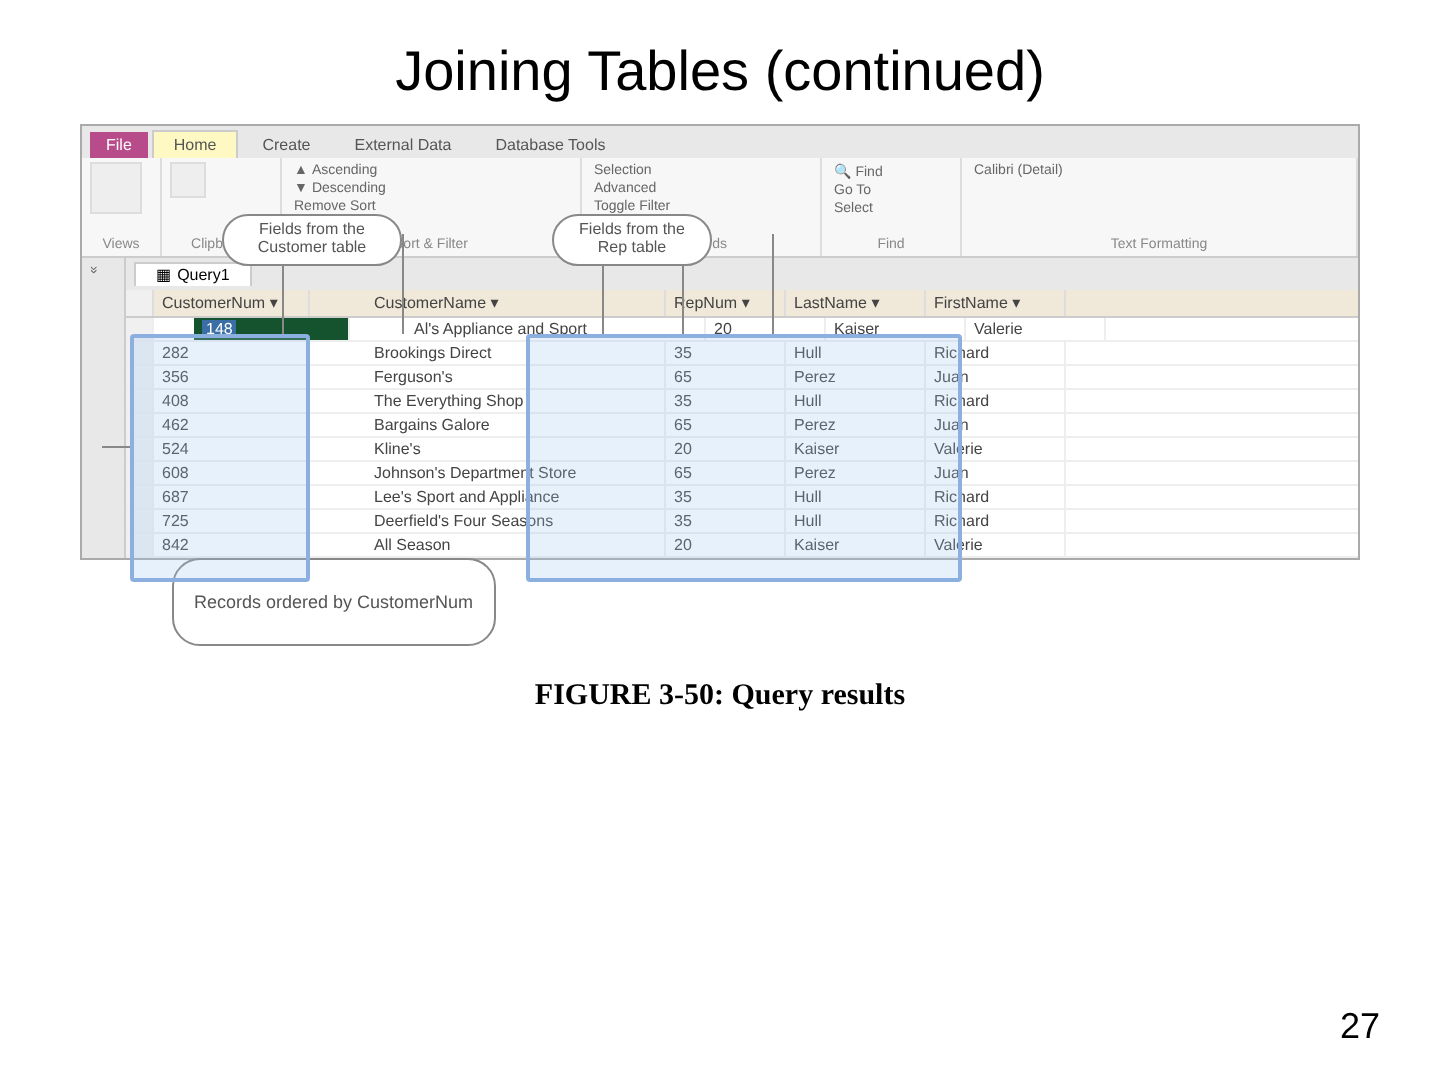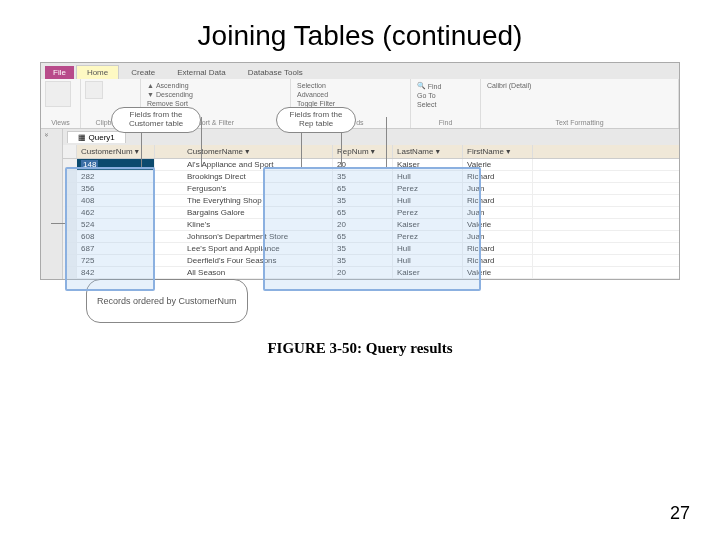--- a/index.html
+++ b/index.html
@@ -35,21 +35,21 @@
   .ghead { display:flex; background:#f0e8d8; border-bottom:1px solid #ccc;}
   .gh { border-right:1px solid #ddd; padding:2px 4px; color:#444; text-align:left; filter: blur(0.3px);}
   .grow { display:flex; border-bottom:1px solid #eee; }
   .gc { border-right:1px solid #eee; padding:1px 4px; color:#444; filter: blur(0.3px); white-space:nowrap; overflow:hidden;}
   .c0{width:14px;background:#f0f0f0;}
   .c1{width:78px;}
   .c2{width:150px;margin-left:28px;}
   .c3{width:60px;}
   .c4{width:70px;}
   .c5{width:70px;}
-  .grow.sel .gc.c1 { background:#0c4a6e; }
+  .grow.sel .gc.c1 { background:#14532d;margin-left:20px; }
   .grow.sel .gc.c1 span{ background:#3a6ea5;color:#fff;padding:0 2px;}
   .hl { position:absolute; border:2px solid #8bb0e0; background:rgba(160,200,240,0.25); border-radius:2px; z-index:3;}
   .hl1 { top:104px; left:24px; width:90px; height:124px;}
   .hl2 { top:104px; left:222px; width:218px; height:124px;}
   .callout3 { position:absolute; left:45px; bottom:-44px; border:1px solid #888; border-radius:14px; padding:16px 10px; font-size:9px; color:#555; background:#fff; text-align:center; filter: blur(0.3px);}
   .connector { position:absolute; width:1px; background:#888; }
   .caption { text-align:center; font-weight:bold; font-size:15px; margin-top:60px; font-family: "Times New Roman", serif;}
   .page-num { position:absolute; bottom:16px; right:30px; font-size:18px;}
   .icon-box{display:inline-block;width:10px;height:10px;background:#ddd;border:1px solid #bbb;}
 </style>

